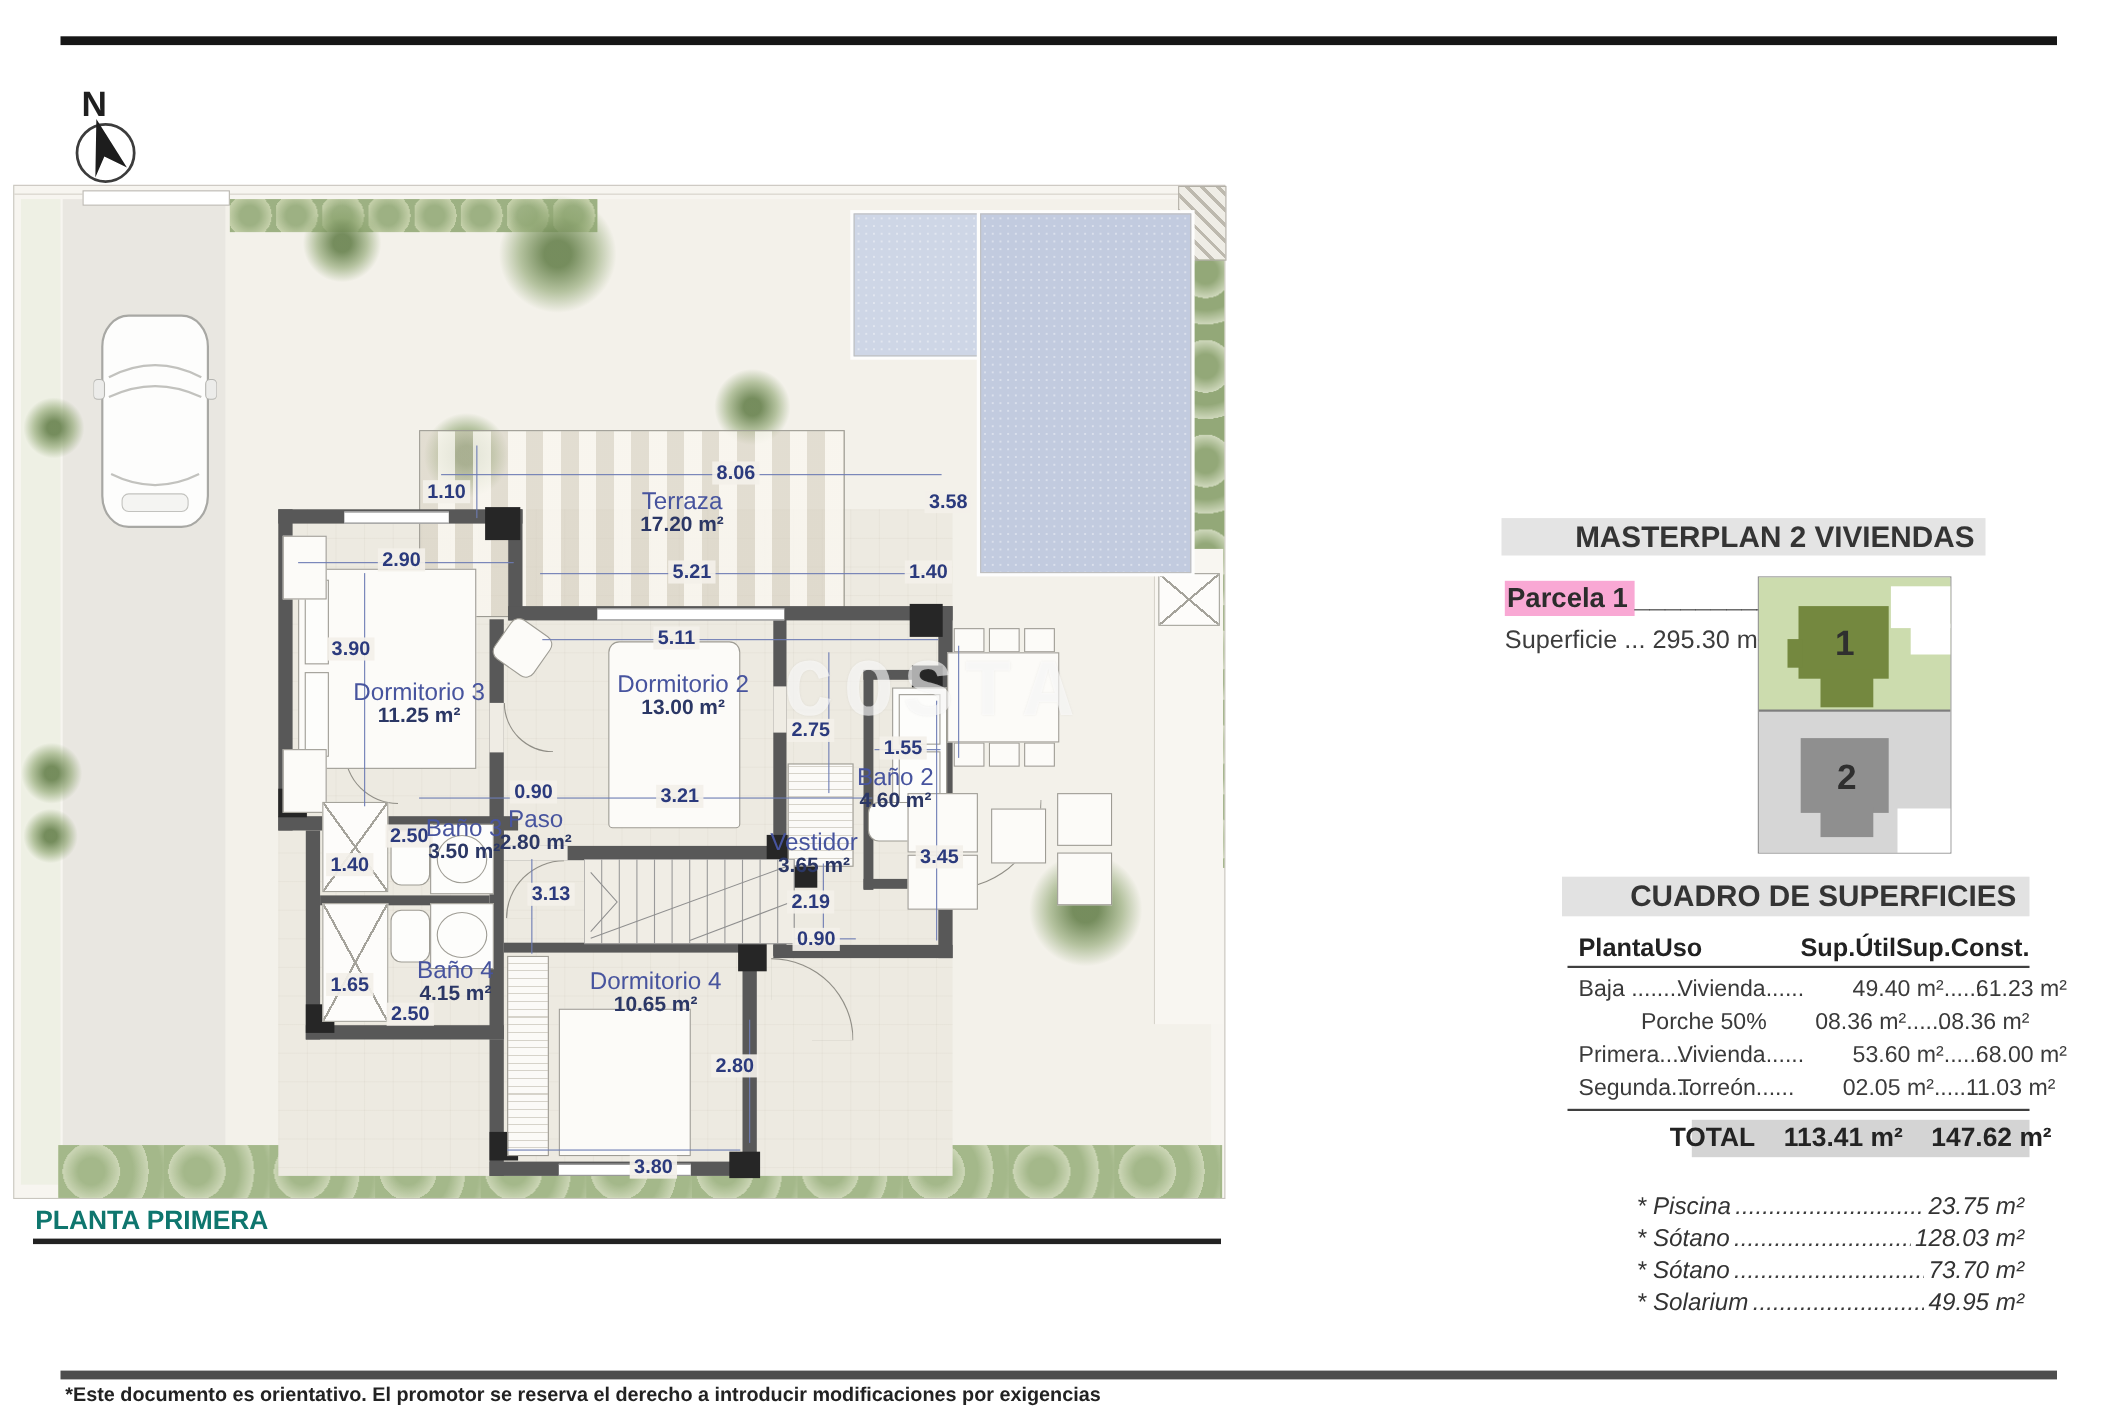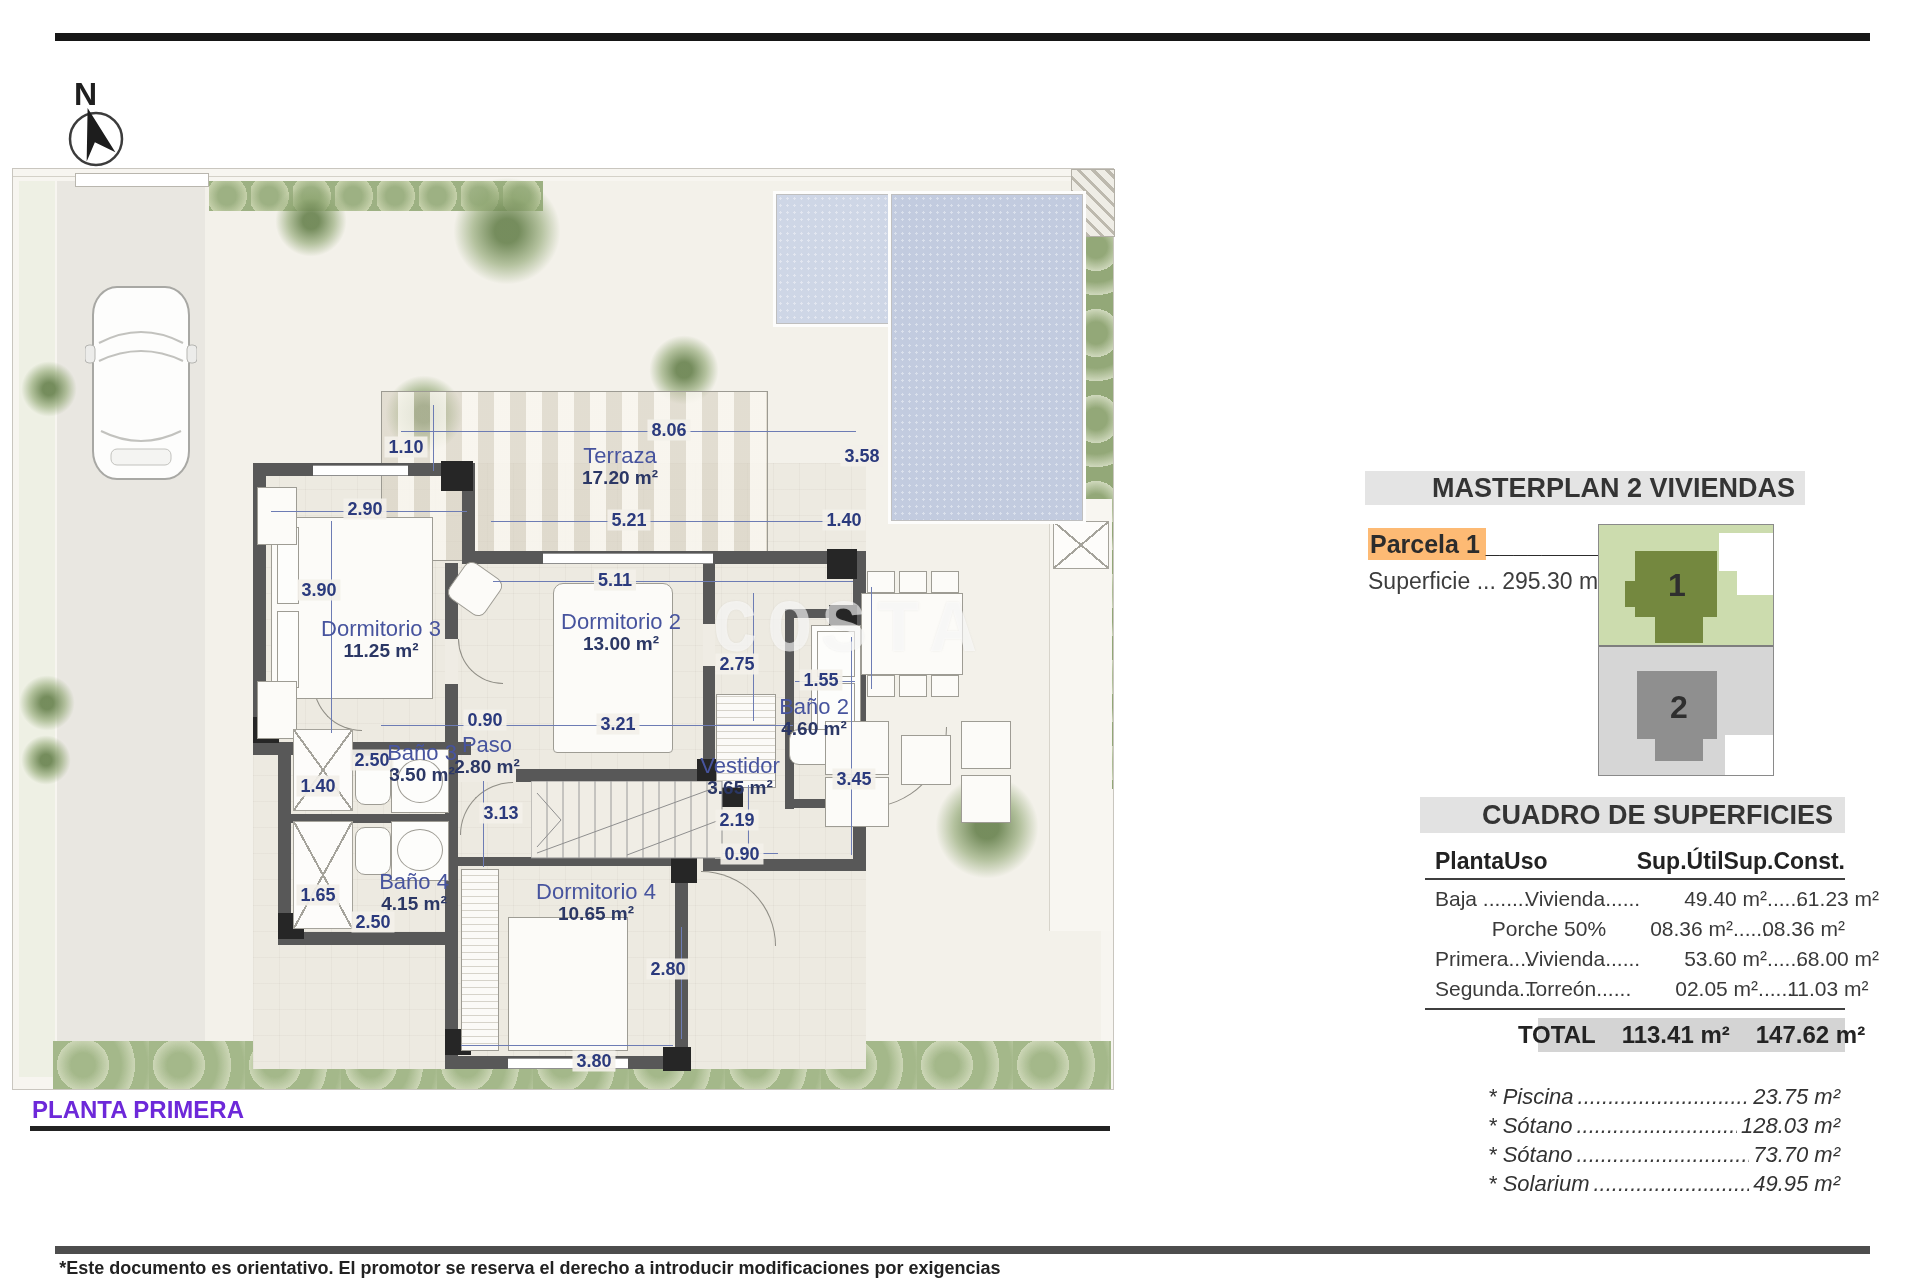--- a/index.html
+++ b/index.html
@@ -55,30 +55,30 @@
   .room-label{position:absolute;transform:translate(-50%,-50%);text-align:center;white-space:nowrap;z-index:6;}
   .room-label .rname{font-size:22px;color:#47549e;line-height:23px;}
   .room-label .rarea{font-size:19px;font-weight:bold;color:#2b3765;line-height:21px;}
   .dim-label{position:absolute;transform:translate(-50%,-50%);font-size:18px;font-weight:bold;color:#2b3a7d;
      background:rgba(243,240,233,.92);padding:0 4px;white-space:nowrap;z-index:5;}
   .watermark{position:absolute;left:700px;top:420px;font-size:74px;font-weight:bold;letter-spacing:10px;
      color:rgba(255,255,255,.6);text-shadow:0 0 2px rgba(150,150,150,.15);z-index:4;font-family:Liberation Mono, monospace;}
   .stairs-svg{position:absolute;left:518px;top:612px;z-index:3;}
   .car-svg{position:absolute;left:72px;top:112px;}
   
-  .planta-title{position:absolute;left:32px;top:1096px;font-size:24px;font-weight:bold;color:#6d28d9;}
+  .planta-title{position:absolute;left:32px;top:1096px;font-size:24px;font-weight:bold;color:#0f766e;}
   .planta-rule{position:absolute;left:30px;top:1126px;width:1080px;height:5px;background:#222;}
   .footerbar{position:absolute;left:55px;top:1246px;width:1815px;height:8px;background:#4d4d4d;}
   .disclaimer{position:absolute;left:55px;top:1258px;width:950px;text-align:center;font-size:18px;font-weight:bold;color:#222;}
   
   .mp-titlebar{position:absolute;left:1365px;top:471px;width:440px;height:34px;background:#e4e4e4;
      display:flex;align-items:center;justify-content:flex-end;padding-right:10px;box-sizing:border-box;}
   .mp-titlebar span{font-size:27px;font-weight:bold;color:#343434;}
   .parcela{position:absolute;left:1368px;top:530px;height:32px;font-size:25px;font-weight:bold;color:#2c2c2c;white-space:nowrap;}
-  .parcela .hl{background:#fdba74;padding:2px 6px 2px 2px;}
+  .parcela .hl{background:#f9a8d4;padding:2px 6px 2px 2px;}
   .superficie{position:absolute;left:1368px;top:568px;font-size:23px;color:#3d3d3d;white-space:nowrap;}
   .diagram{position:absolute;left:1598px;top:524px;width:176px;height:252px;border:1px solid #8a8a8a;box-sizing:border-box;}
   .dg-green{position:absolute;left:0;top:0;width:174px;height:121px;background:#ccdcae;}
   .dg-gray{position:absolute;left:0;top:121px;width:174px;height:129px;background:#d6d6d6;}
   .dg-split{position:absolute;left:0;top:120px;width:174px;height:2px;background:#7e7e7e;}
   .dg-notch{position:absolute;background:#ffffff;}
   .dg-u1a{position:absolute;left:36px;top:26px;width:82px;height:66px;background:#74883f;}
   .dg-u1b{position:absolute;left:56px;top:84px;width:48px;height:34px;background:#74883f;}
   .dg-u1c{position:absolute;left:26px;top:56px;width:14px;height:26px;background:#74883f;}
   .dg-u2a{position:absolute;left:38px;top:146px;width:80px;height:68px;background:#8f8f8f;}

